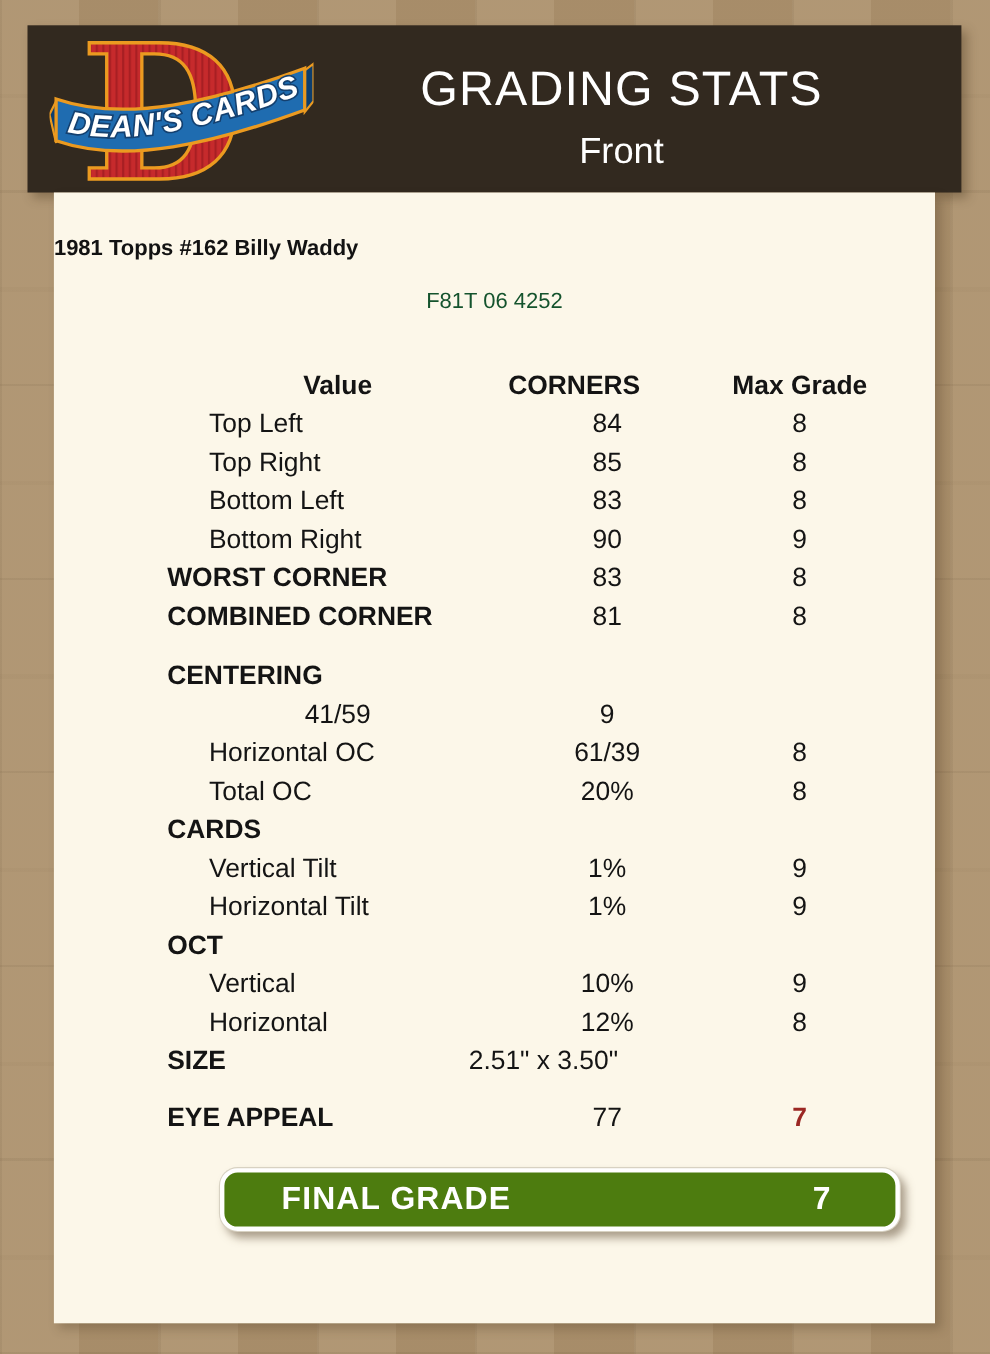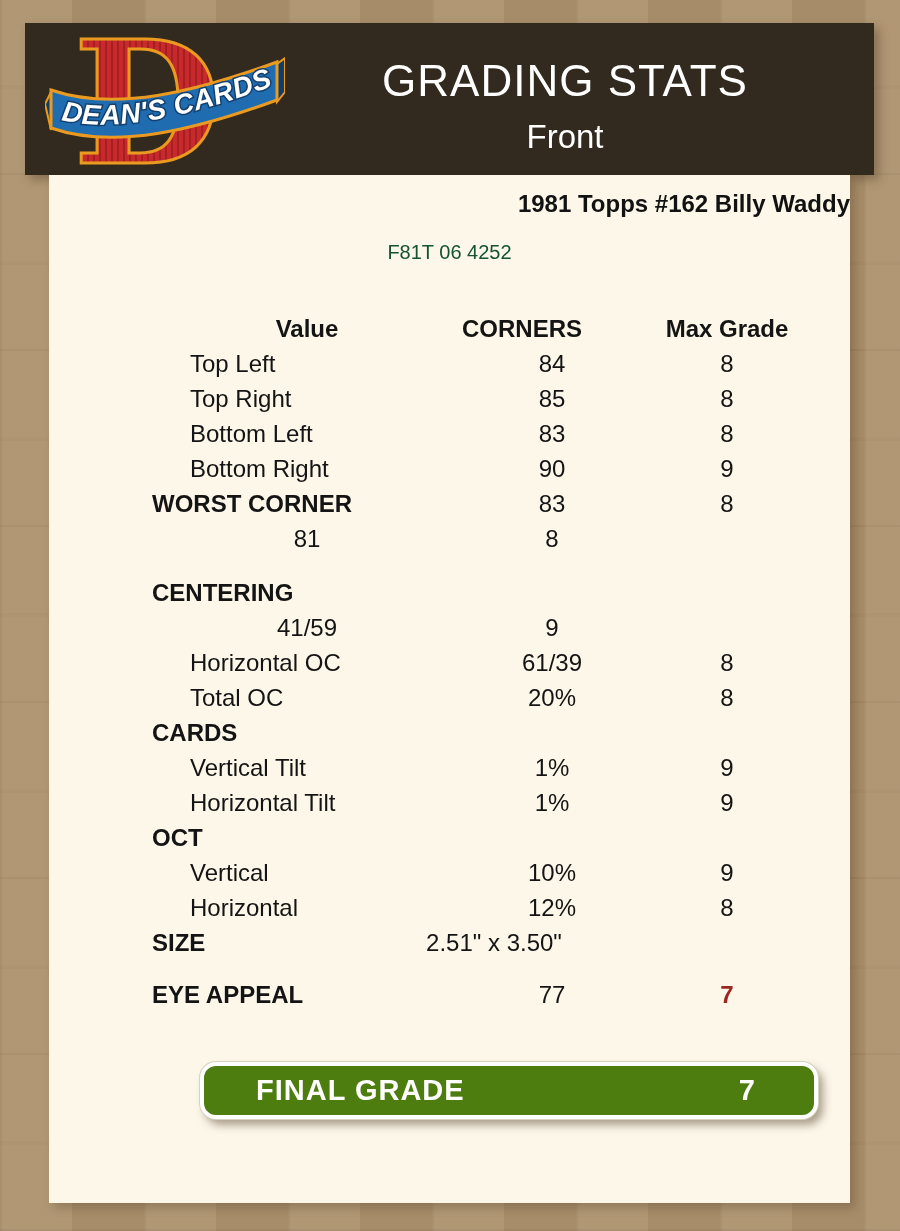--- a/index.html
+++ b/index.html
@@ -29,21 +29,21 @@
     text-align:center;color:#ffffff;
   }
   .header-title{font-size:44px;line-height:44px;margin-top:36px;letter-spacing:1px;}
   .header-subtitle{font-size:33px;line-height:33px;margin-top:17px;}
   .body-card{
     position:absolute;left:49px;top:175px;width:801px;height:1028px;
     background:#fcf7e9;
     box-shadow:5px 5px 9px rgba(70,52,28,.28);
   }
   .card-title{
-    text-align:right;margin-top:16px;font-size:24px;line-height:26px;
+    text-align:left;margin-top:38px;font-size:20px;line-height:26px;
     font-weight:bold;color:#121212;
   }
   .card-serial{text-align:center;margin-top:22px;font-size:20px;line-height:26px;color:#14532d;}
   .grading-table{margin-top:46px;}
   .row{
     display:grid;grid-template-columns:310px 180px 170px;
     padding-left:103px;height:35px;line-height:35px;
     font-size:24px;color:#141414;
   }
   .cell{overflow:visible;white-space:nowrap;}
@@ -123,20 +123,21 @@
       <span class="cell label indent">Bottom Right</span>
       <span class="cell val">90</span>
       <span class="cell max">9</span>
     </div>
     <div class="row">
       <span class="cell label bold">WORST CORNER</span>
       <span class="cell val">83</span>
       <span class="cell max">8</span>
     </div>
     <div class="row">
+      <span class="cell label bold">COMBINED CORNER</span>
       <span class="cell val">81</span>
       <span class="cell max">8</span>
     </div>
 
     <div class="spacer19"></div>
 
     <div class="row">
       <span class="cell label bold">CENTERING</span>
       <span class="cell val"></span>
       <span class="cell max"></span>

